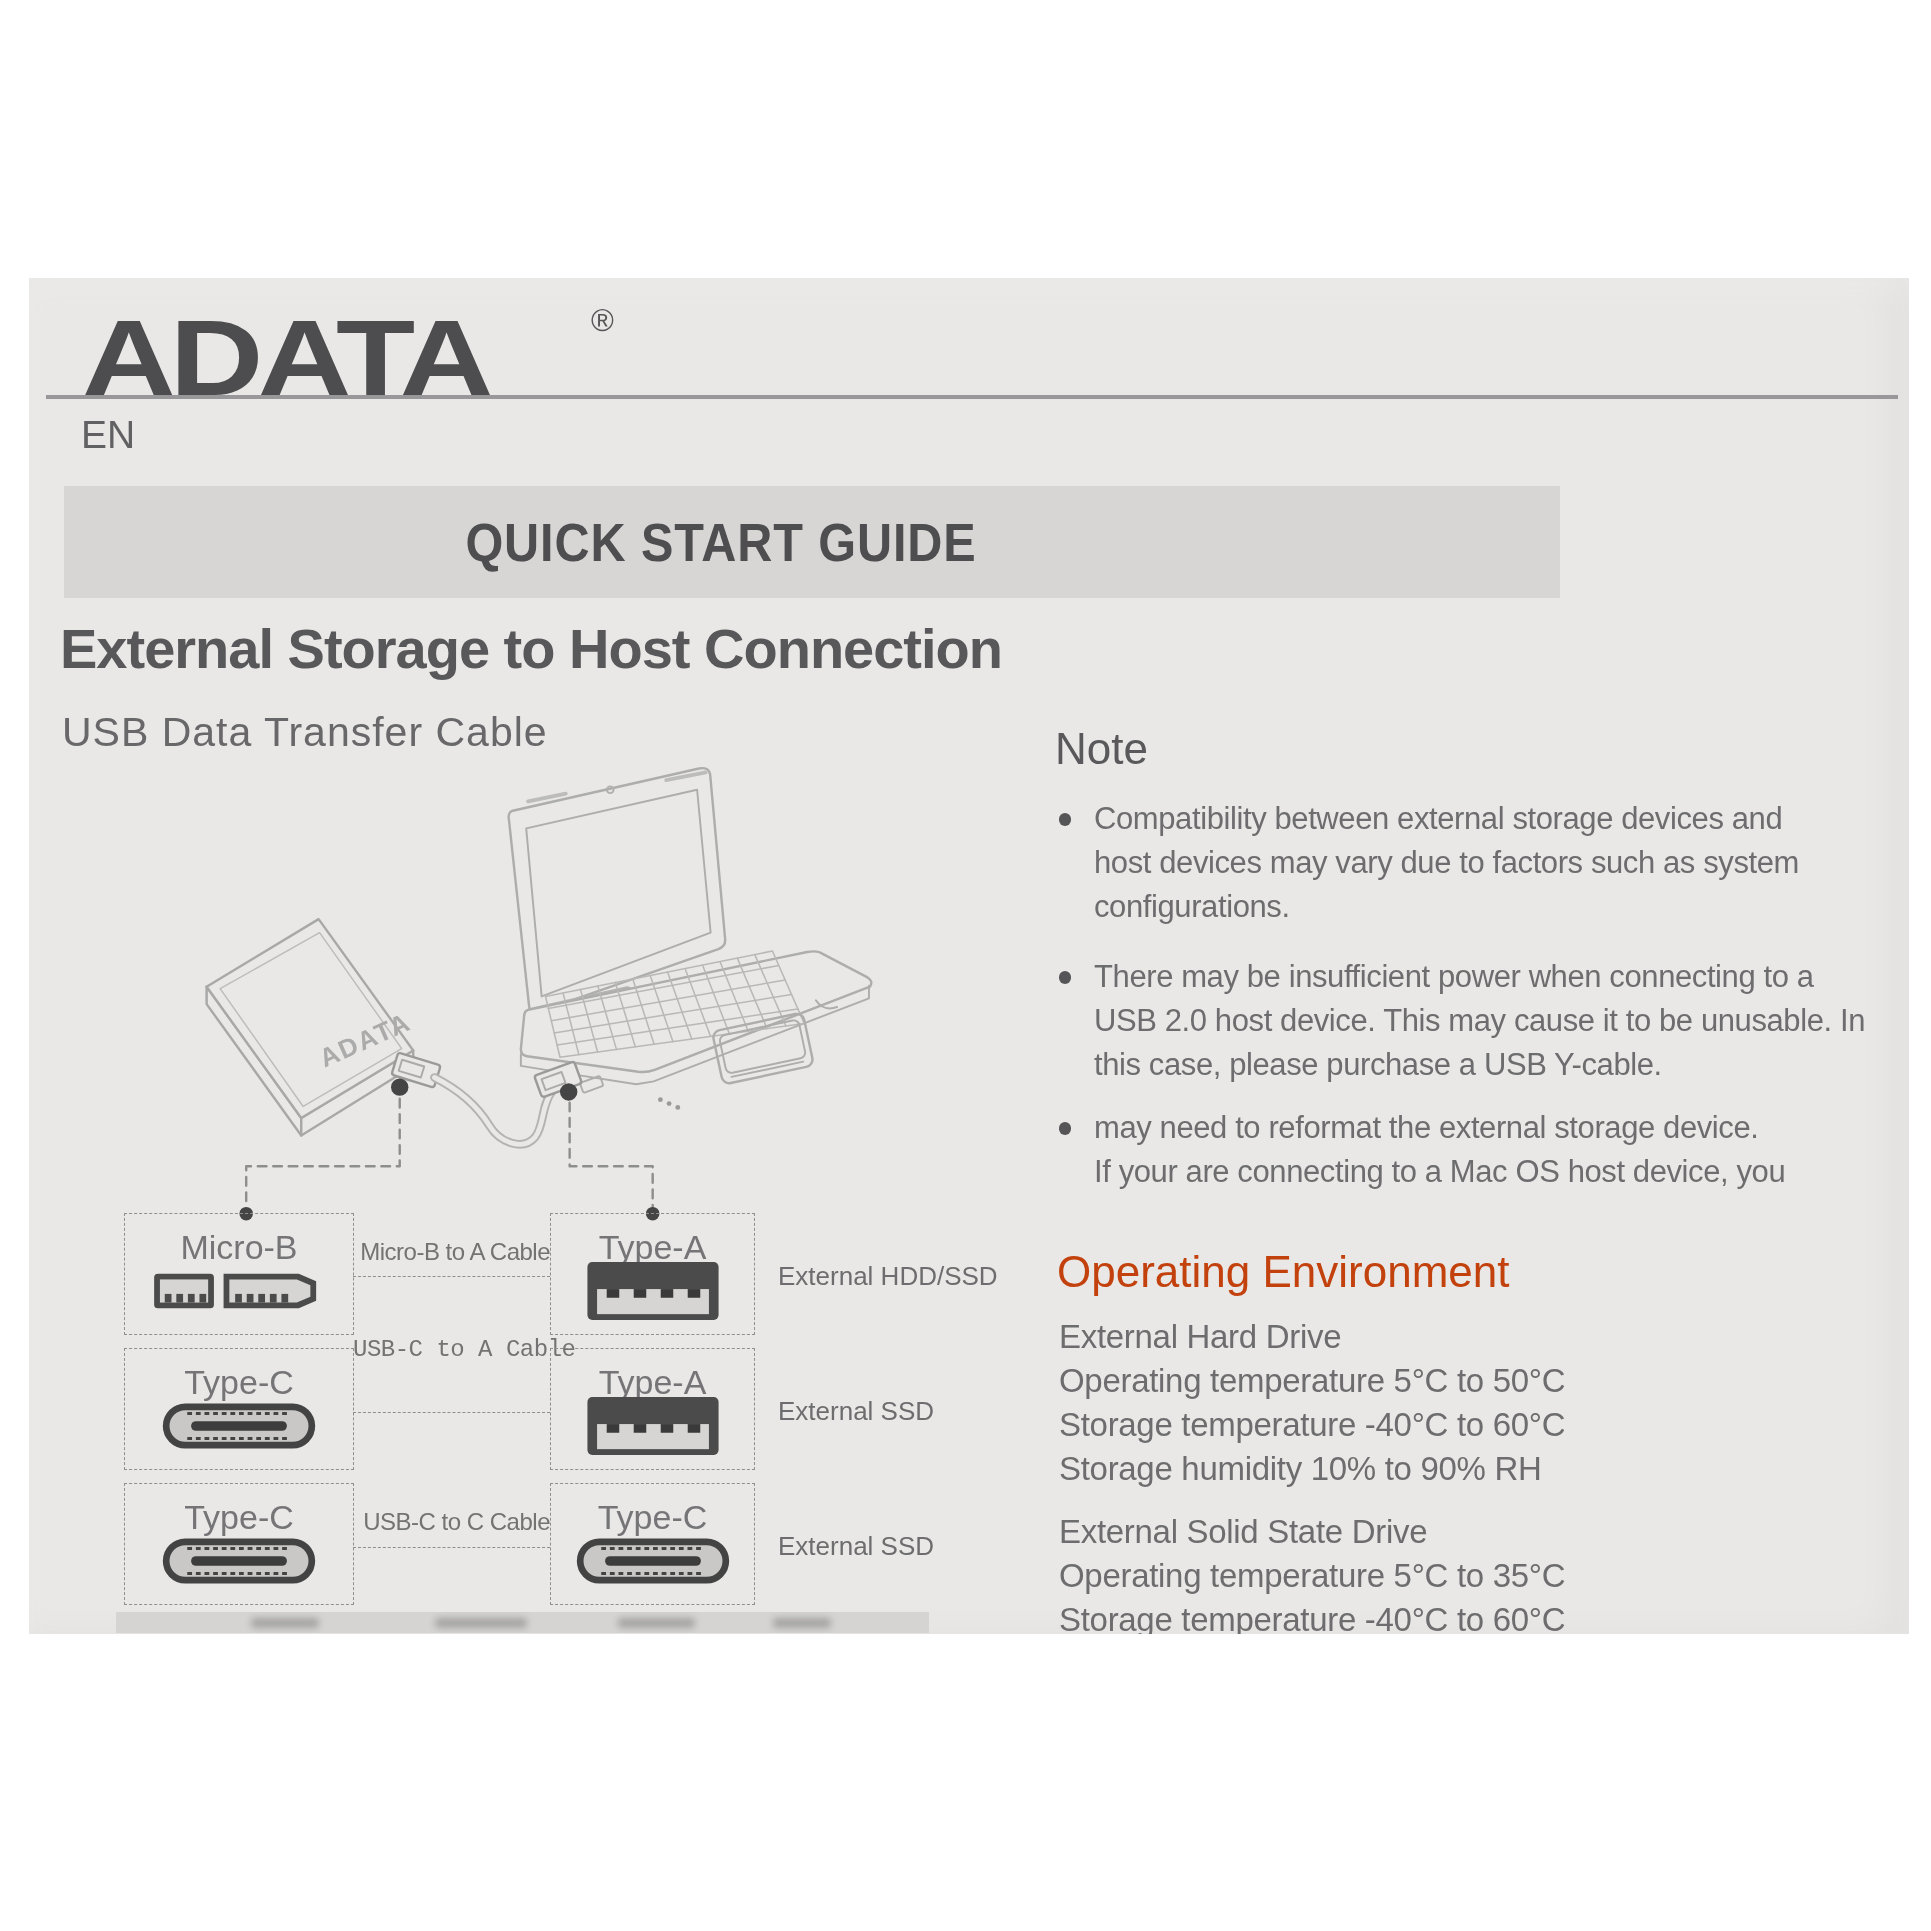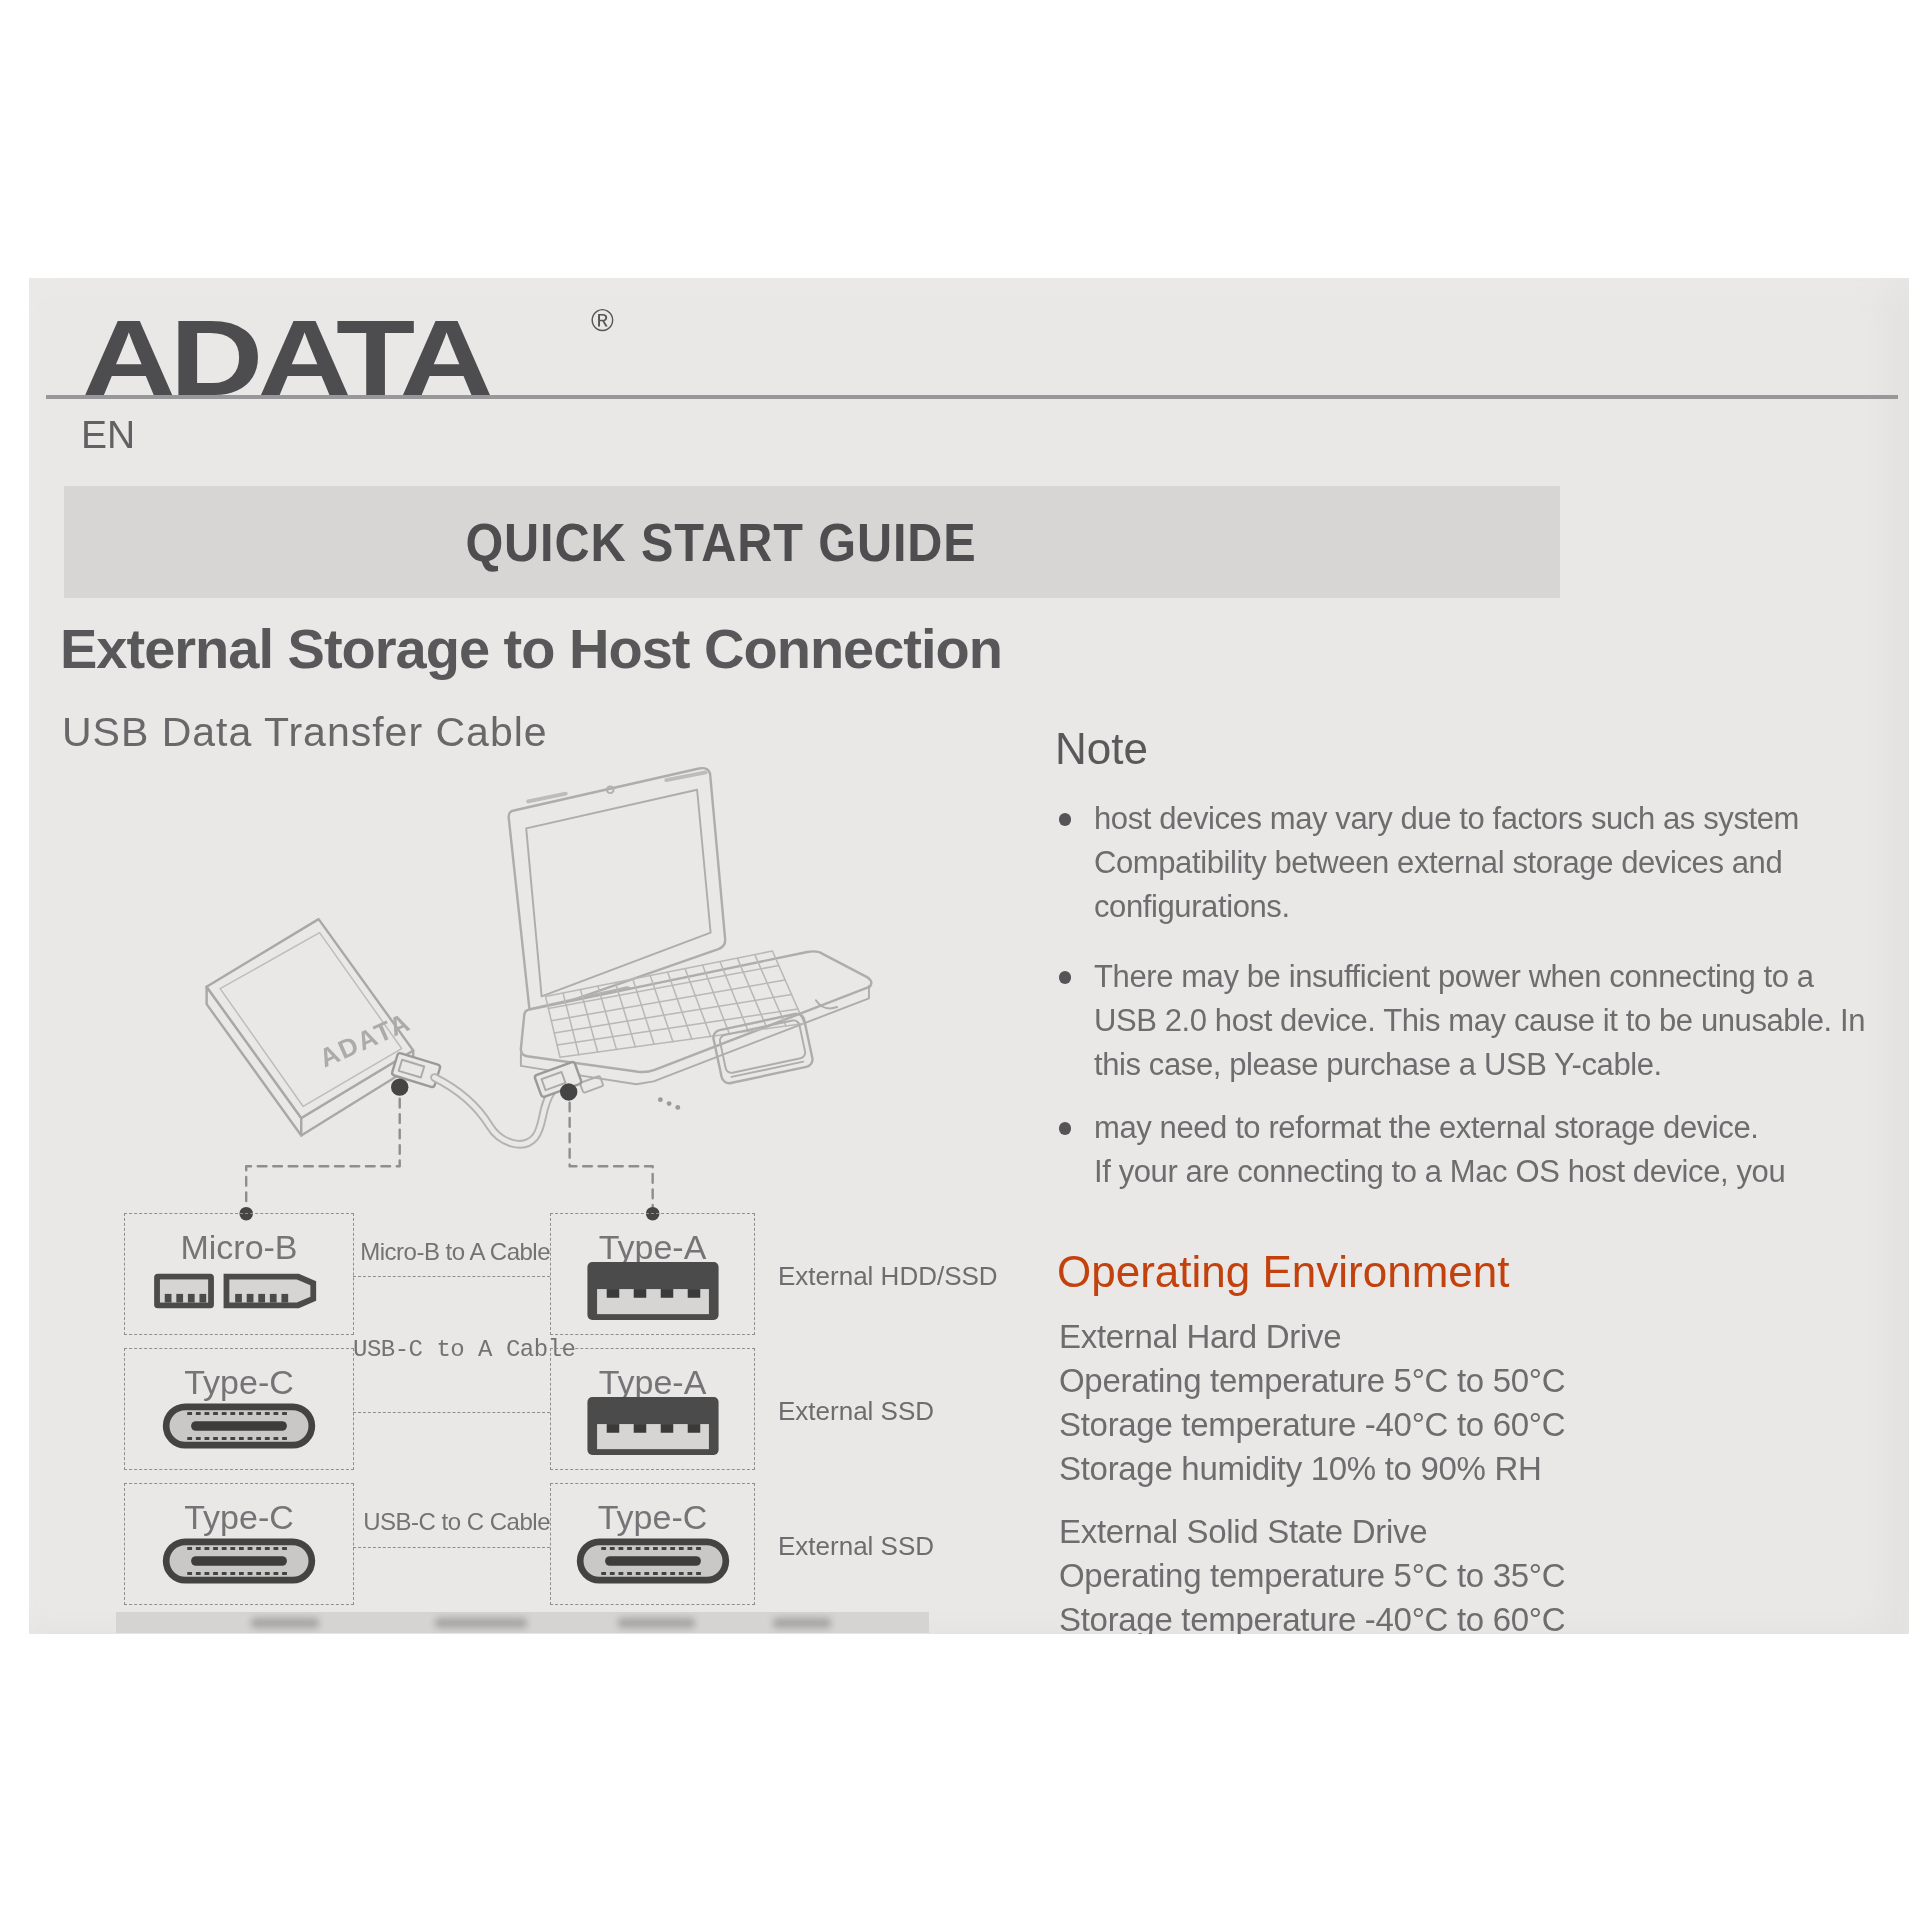--- a/index.html
+++ b/index.html
@@ -223,22 +223,22 @@
           <rect x="30" y="19" width="100" height="10" rx="5" fill="#3d3d3d"></rect>
         </svg>
       </div>
       <div class="abs dev-label" style="top:1531px;">External SSD</div>
 
       <div class="abs note-h">Note</div>
 
       <div class="abs bullet" style="top:797px;">
         <span class="dot"></span>
         <div class="lines">
+          <div>Compatibility between external storage devices and</div>
           <div>host devices may vary due to factors such as system</div>
-          <div>Compatibility between external storage devices and</div>
           <div>configurations.</div>
         </div>
       </div>
       <div class="abs bullet" style="top:955px;">
         <span class="dot"></span>
         <div class="lines">
           <div>There may be insufficient power when connecting to a</div>
           <div>USB 2.0 host device. This may cause it to be unusable. In</div>
           <div>this case, please purchase a USB Y-cable.</div>
         </div>

